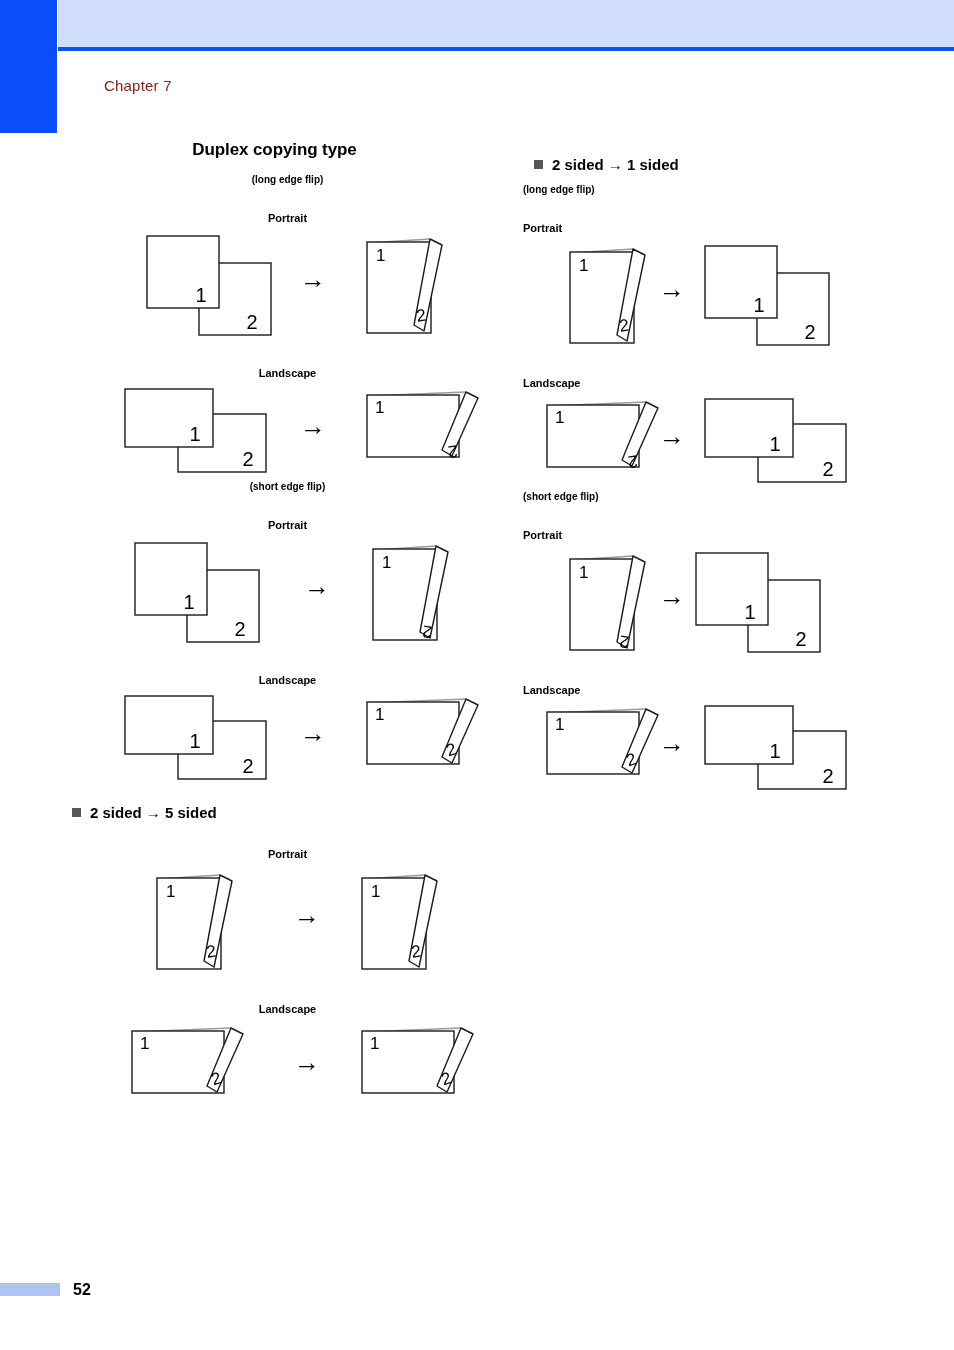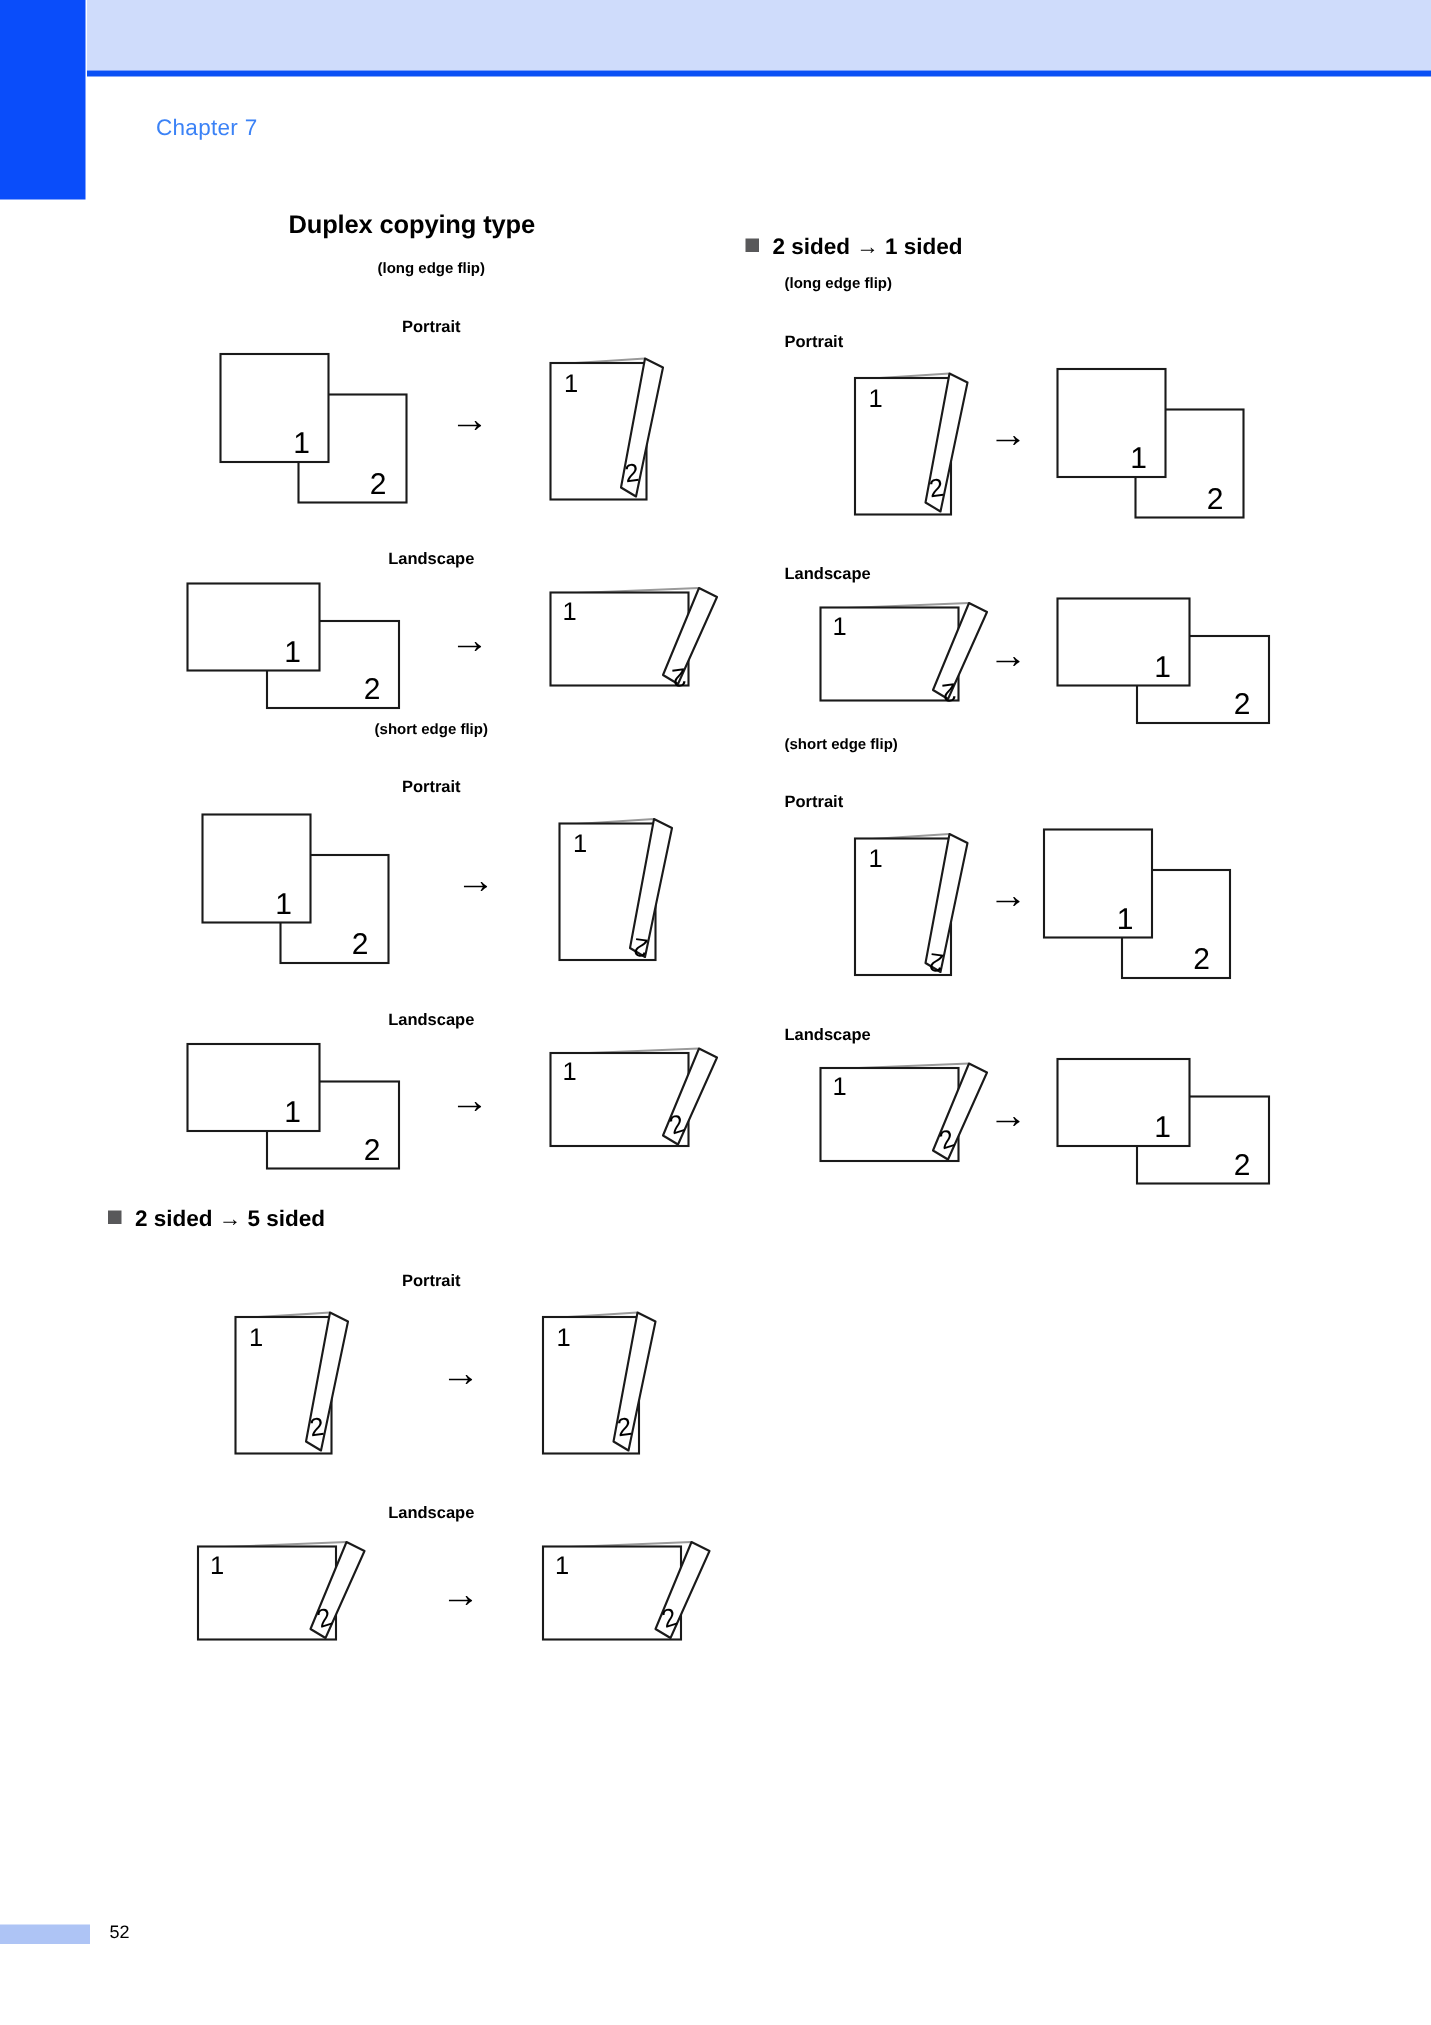--- a/index.html
+++ b/index.html
@@ -9,25 +9,25 @@
     font-family:"Liberation Sans", sans-serif;
     color:#000;
     position:relative;
     overflow:hidden;
   }
 
   
   .hdr-band{position:absolute;left:58px;top:0;width:896px;height:47px;background:#cfdcfb;}
   .hdr-rule{position:absolute;left:58px;top:47px;width:896px;height:4px;background:#0a50f5;}
   .hdr-tab{position:absolute;left:0;top:0;width:57px;height:133px;background:#0a4dfa;}
-  .chapter{position:absolute;left:104px;top:77px;font-size:15px;color:#3b82f6;letter-spacing:.2px;}
+  .chapter{position:absolute;left:104px;top:77px;font-size:15px;color:#7f1d1d;letter-spacing:.2px;}
 
   
   .ftr-bar{position:absolute;left:0;top:1283px;width:60px;height:13px;background:#aec4f5;}
-  .ftr-page{position:absolute;left:73px;top:1281px;font-size:12px;font-weight:normal;}
+  .ftr-page{position:absolute;left:73px;top:1281px;font-size:16px;font-weight:bold;}
 
   
   .col{position:absolute;top:140px;}
   .col-left{left:72px;width:405px;text-align:center;}
   .col-right{left:497px;width:430px;}
 
   h1.sec-title{
     font-size:17px;font-weight:bold;margin:0 0 14px 0;letter-spacing:-.1px;
   }
   .bullet-head{
@@ -185,21 +185,21 @@
       <path class="flap" d="M104 6 L116 12 L90 70 L80 64 Z"></path>
       <text class="numS" x="13" y="27">1</text>
       <text class="numS" x="91" y="62" transform="rotate(-18 91 62)" text-anchor="middle">2</text>
     </svg>
   </div>
 
 </div>
 
 <div class="col col-right">
 
-  <div class="bullet-head" style="margin-top:16px;">
+  <div class="bullet-head" style="margin-top:16px;margin-left:37px;">
     <span class="sq"></span>
     <span>2 sided → 1 sided</span>
   </div>
   <div class="sub-head">(long edge flip)</div>
   <div class="orient">Portrait</div>
 
   <div class="fig">
     <svg class="paper" style="left:68px;top:5px;" width="100" height="105" viewBox="0 0 100 105">
       <path class="shadow" d="M6 10 L68 6"></path>
       <rect class="ln" x="5" y="9" width="64" height="91"></rect>

